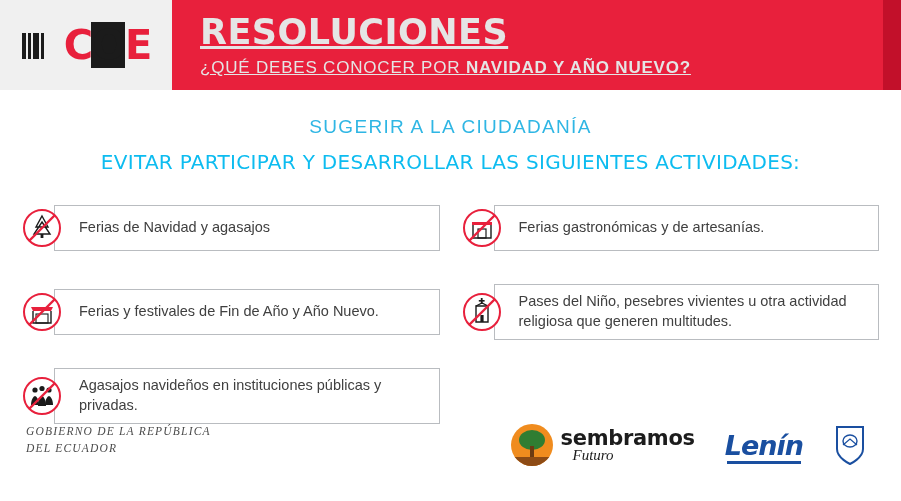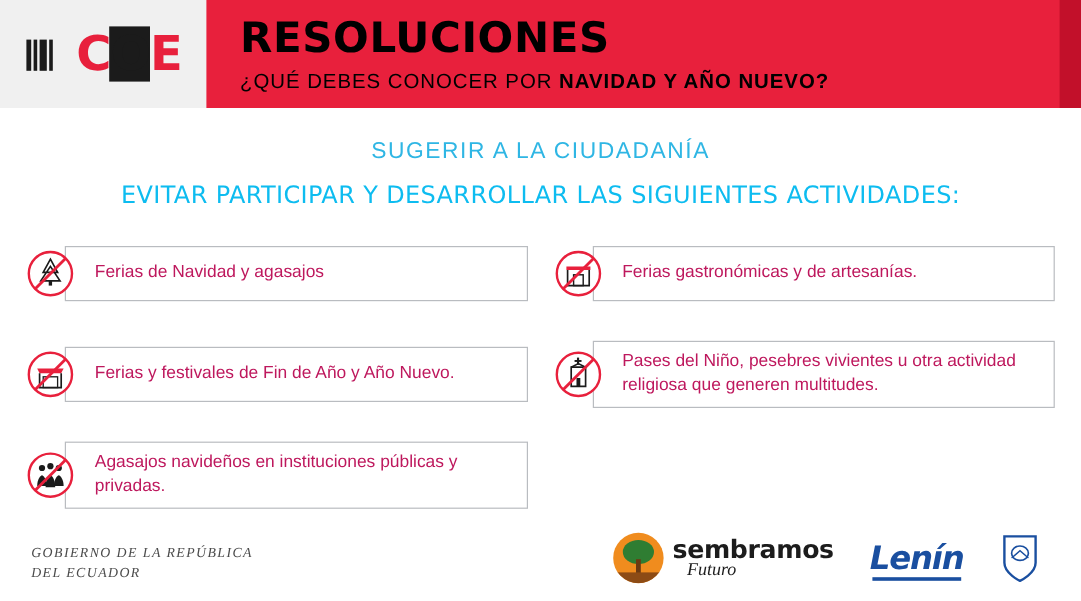--- a/index.html
+++ b/index.html
@@ -57,21 +57,22 @@
     position: relative;
   }
   .logo-text .blk {
     background: #1b1b1b;
     color: #1b1b1b;
     padding: 0 1px;
   }
   .header-titles {
     flex: 1;
     padding: 14px 0 0 28px;
-    color: #000000;
+    color: #e5e5e5;
+    text-decoration: underline;
   }
   .h-title {
     font-family: "DejaVu Sans", sans-serif;
     font-weight: bold;
     font-size: 35px;
     letter-spacing: 0.5px;
     line-height: 1.05;
   }
   .h-sub {
     margin-top: 7px;
@@ -148,31 +149,31 @@
     top: 50%;
     transform: translateY(-50%) rotate(45deg);
     width: 15px;
     height: 15px;
     background: #ffffff;
     border-left: 1px solid #b9bcc0;
     border-bottom: 1px solid #b9bcc0;
   }
   .bubble span {
     font-size: 14.5px;
-    color: #be185d;
+    color: #404040;
     line-height: 1.35;
   }
 
   
   .footer {
     position: absolute;
-    left: 0; right: 0; bottom: 14px;
+    left: 0; right: 0; bottom: 0;
     height: 78px;
     display: flex;
-    align-items: flex-end;
+    align-items: flex-start;
     padding: 0 26px;
   }
   .gov {
     font-family: "Liberation Serif", serif;
     font-size: 11.5px;
     letter-spacing: 1.2px;
     color: #4b4b4b;
     line-height: 1.5;
     font-style: italic;
   }

